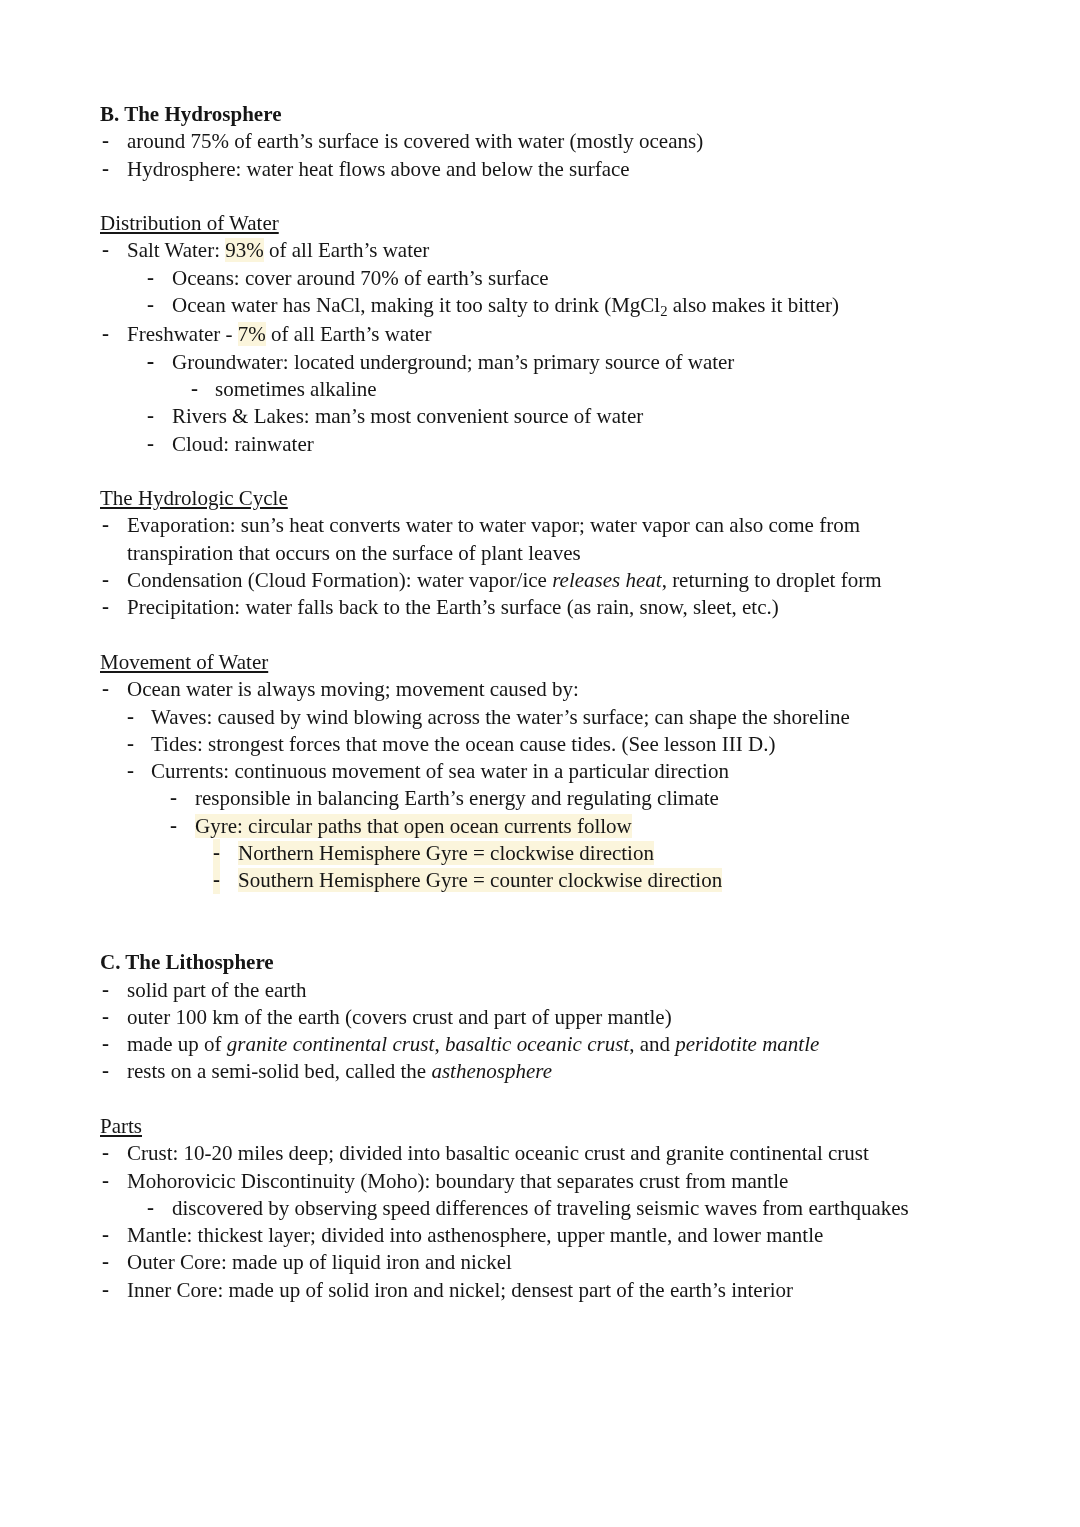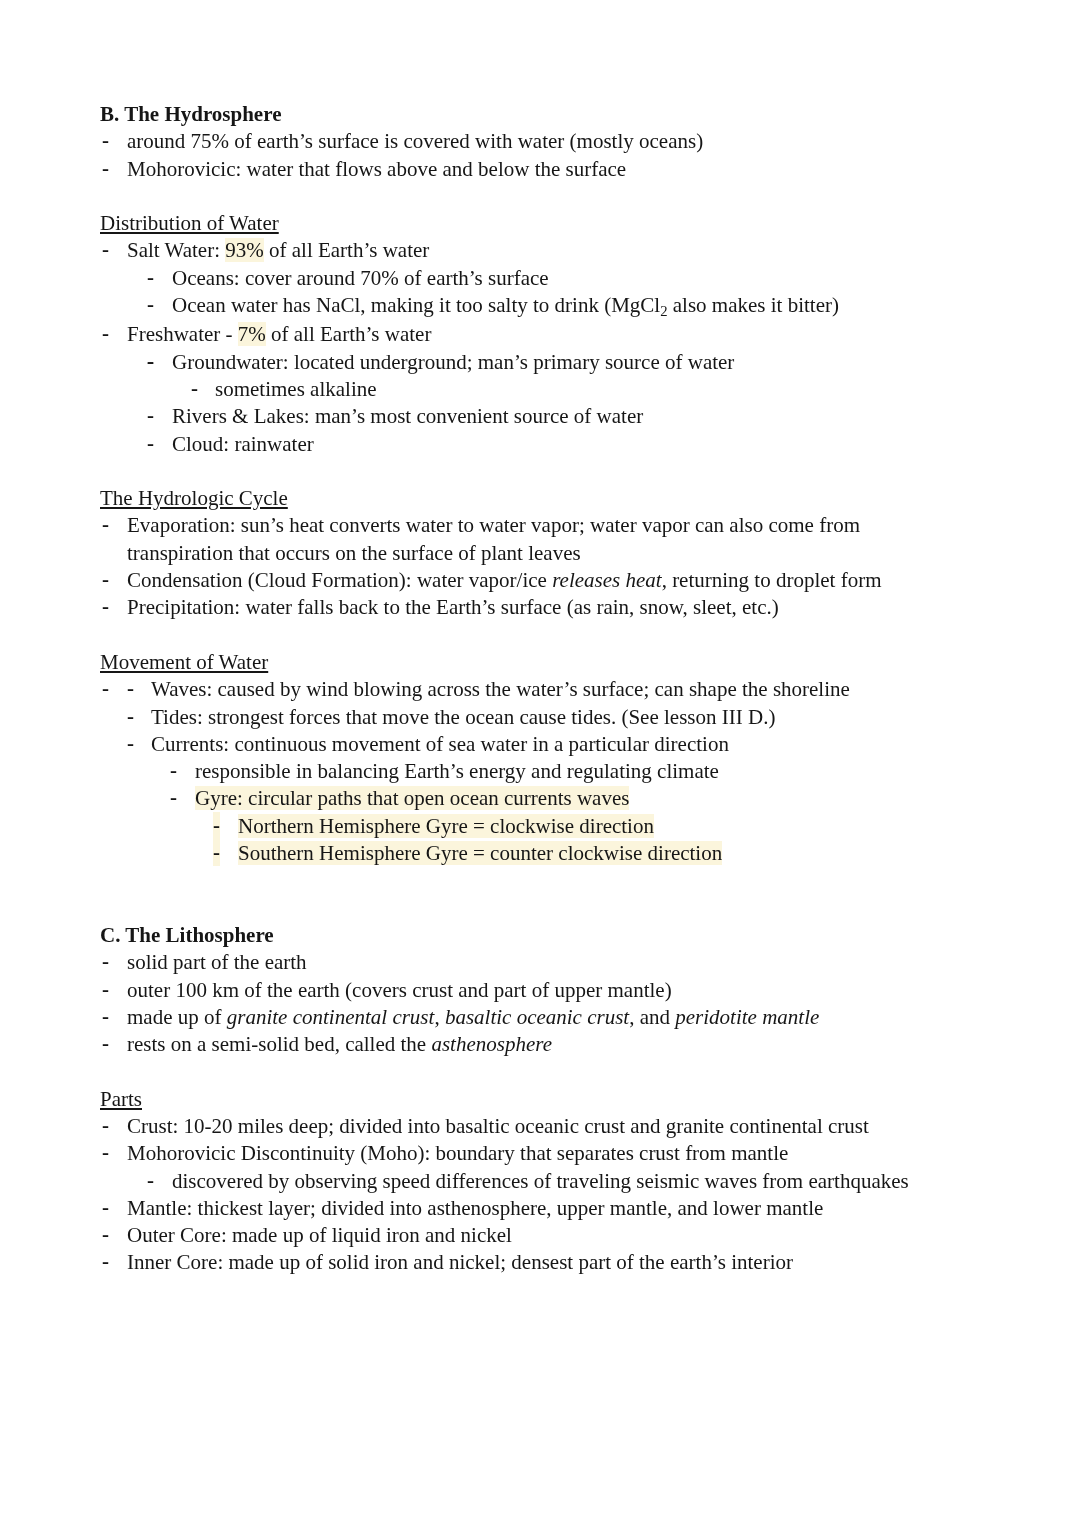--- a/index.html
+++ b/index.html
@@ -37,21 +37,21 @@
   .it{font-style:italic;}
   .sub{font-size:70%;position:relative;top:4px;}
 </style>
 </head>
 <body>
 
 <div class="page" style="color: rgb(22, 22, 22); background: rgb(255, 255, 255);">
     <div class="section gap-0">
       <div class="line heading bold"><span class="htext">B. The Hydrosphere</span></div>
       <div class="line lvl-1"><span class="dash">-</span><span>around 75% of earth’s surface is covered with water (mostly oceans)</span></div>
-      <div class="line lvl-1"><span class="dash">-</span><span>Mohorovicic: water that flows above and below the surface</span></div>
+      <div class="line lvl-1"><span class="dash">-</span><span>Hydrosphere: water heat flows above and below the surface</span></div>
     </div>
     <div class="section gap-1">
       <div class="line heading underline"><span class="htext">Distribution of Water</span></div>
       <div class="line lvl-1"><span class="dash">-</span><span>Salt Water: </span><span class="hl">93%</span><span> of all Earth’s water</span></div>
       <div class="line lvl-2"><span class="dash">-</span><span>Oceans: cover around 70% of earth’s surface</span></div>
       <div class="line lvl-2"><span class="dash">-</span><span>Ocean water has NaCl, making it too salty to drink (MgCl</span><span class="sub">2</span><span> also makes it bitter)</span></div>
       <div class="line lvl-1"><span class="dash">-</span><span>Freshwater - </span><span class="hl">7%</span><span> of all Earth’s water</span></div>
       <div class="line lvl-2"><span class="dash">-</span></div>
       <div class="line lvl-2"><span class="dash">-</span><span>Groundwater: located underground; man’s primary source of water</span></div>
       <div class="line lvl-3"><span class="dash">-</span></div>
@@ -61,26 +61,26 @@
     </div>
     <div class="section gap-1">
       <div class="line heading underline"><span class="htext">The Hydrologic Cycle</span></div>
       <div class="line lvl-1"><span class="dash">-</span><span>Evaporation: sun’s heat converts water to water vapor; water vapor can also come from</span></div>
       <div class="line lvl-1 cont"><span>transpiration that occurs on the surface of plant leaves</span></div>
       <div class="line lvl-1"><span class="dash">-</span><span>Condensation (Cloud Formation): water vapor/ice </span><span class="it">releases heat</span><span>, returning to droplet form</span></div>
       <div class="line lvl-1"><span class="dash">-</span><span>Precipitation: water falls back to the Earth’s surface (as rain, snow, sleet, etc.)</span></div>
     </div>
     <div class="section gap-1">
       <div class="line heading underline"><span class="htext">Movement of Water</span></div>
-      <div class="line lvl-1"><span class="dash">-</span></div>
+      <div class="line lvl-1"><span class="dash">-</span><span>Ocean water is always moving; movement caused by:</span></div>
       <div class="line lvl-1b"><span class="dash">-</span><span>Waves: caused by wind blowing across the water’s surface; can shape the shoreline</span></div>
       <div class="line lvl-1b"><span class="dash">-</span><span>Tides: strongest forces that move the ocean cause tides. (See lesson III D.)</span></div>
       <div class="line lvl-1b"><span class="dash">-</span><span>Currents: continuous movement of sea water in a particular direction</span></div>
       <div class="line lvl-2b"><span class="dash">-</span><span>responsible in balancing Earth’s energy and regulating climate</span></div>
-      <div class="line lvl-2b"><span class="dash">-</span><span class="hl">Gyre: circular paths that open ocean currents waves</span></div>
+      <div class="line lvl-2b"><span class="dash">-</span><span class="hl">Gyre: circular paths that open ocean currents follow</span></div>
       <div class="line lvl-3b"><span class="dash hl">-</span><span class="hl">Northern Hemisphere Gyre = clockwise direction</span></div>
       <div class="line lvl-3b"><span class="dash hl">-</span><span class="hl">Southern Hemisphere Gyre = counter clockwise direction</span></div>
     </div>
     <div class="section gap-2">
       <div class="line heading bold"><span class="htext">C. The Lithosphere</span></div>
       <div class="line lvl-1"><span class="dash">-</span><span>solid part of the earth</span></div>
       <div class="line lvl-1"><span class="dash">-</span><span>outer 100 km of the earth (covers crust and part of upper mantle)</span></div>
       <div class="line lvl-1"><span class="dash">-</span><span>made up of </span><span class="it">granite continental crust</span><span>, </span><span class="it">basaltic oceanic crust</span><span>, and </span><span class="it">peridotite mantle</span></div>
       <div class="line lvl-1"><span class="dash">-</span><span>rests on a semi-solid bed, called the </span><span class="it">asthenosphere</span></div>
     </div>

